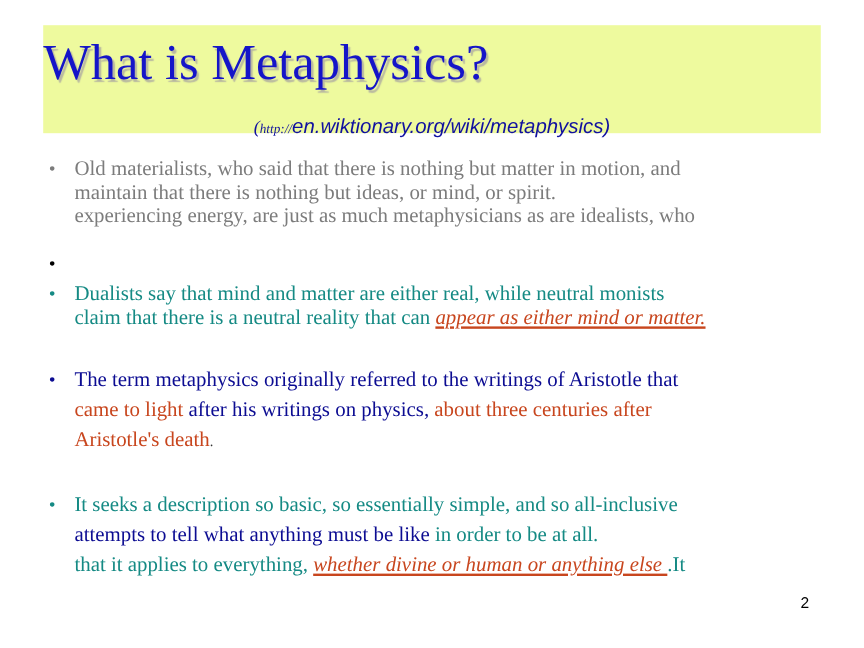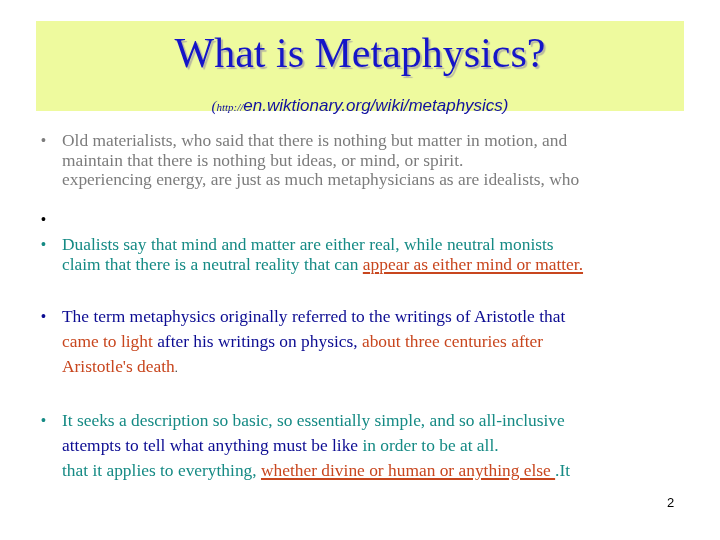--- a/index.html
+++ b/index.html
@@ -20,21 +20,20 @@
       top: 21px;
       width: 648px;
       height: 90px;
       background: #eefa9e;
     }
     .title {
       position: absolute;
       left: 0;
       top: 9px;
       width: 100%;
-      text-align: center;
       font-family: "Liberation Serif", serif;
       font-size: 42px;
       line-height: 46px;
       color: #1515c8;
       text-shadow: 2px 2px 1px #b8b8a0;
       white-space: nowrap;
     }
     .subtitle {
       position: absolute;
       left: 0;
@@ -93,20 +92,21 @@
     }
     .gray { color: #7c7c7c; }
     .teal { color: #158a84; }
     .navy { color: #0c0c92; }
     .rust { color: #c8461e; }
     .black { color: #000000; }
     .ul {
       text-decoration: underline;
       text-decoration-thickness: 2px;
       text-underline-offset: 2px;
+      font-style: italic;
     }
     .tiny { font-size: 12px; color: #333; }
 
     .page-number {
       position: absolute;
       left: 667px;
       top: 495px;
       font-family: "Liberation Sans", sans-serif;
       font-size: 13px;
       color: #000;

